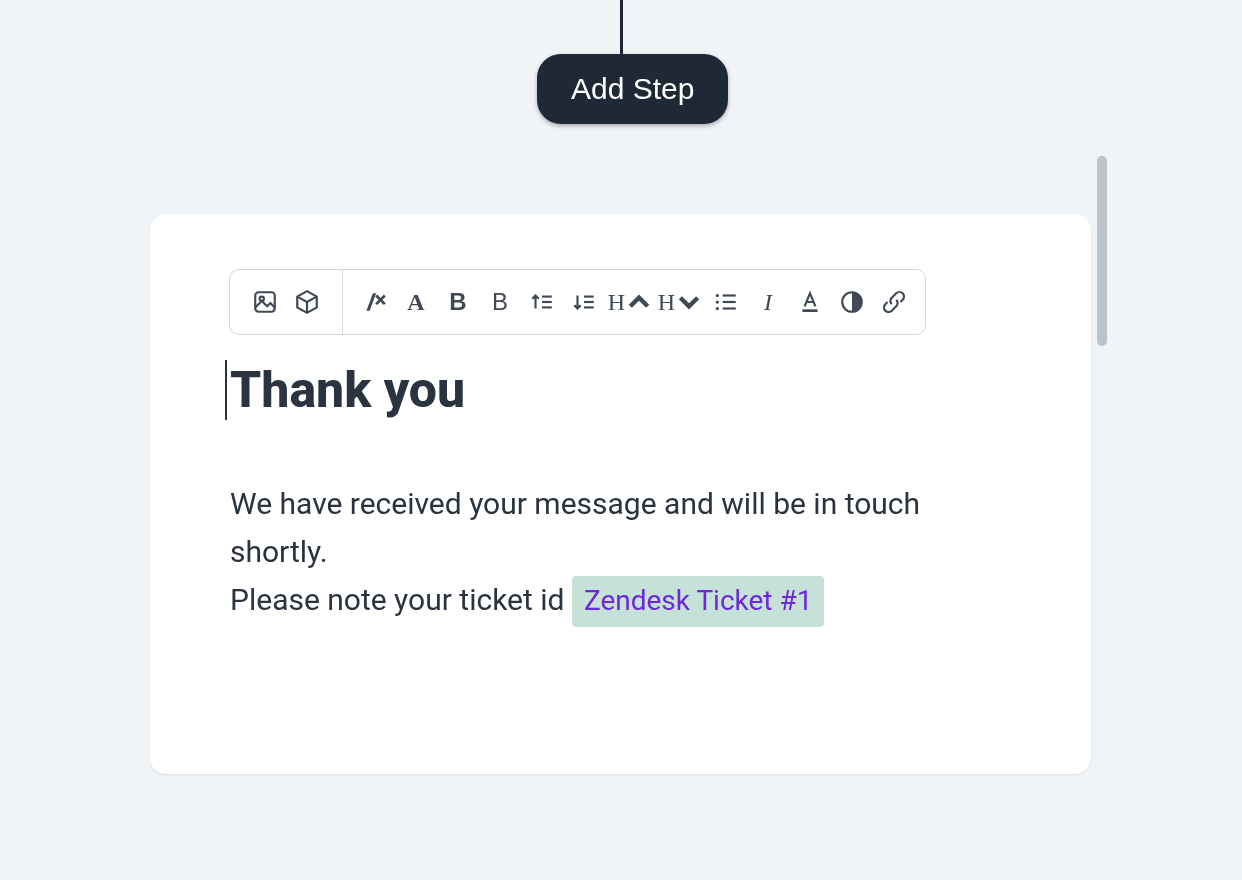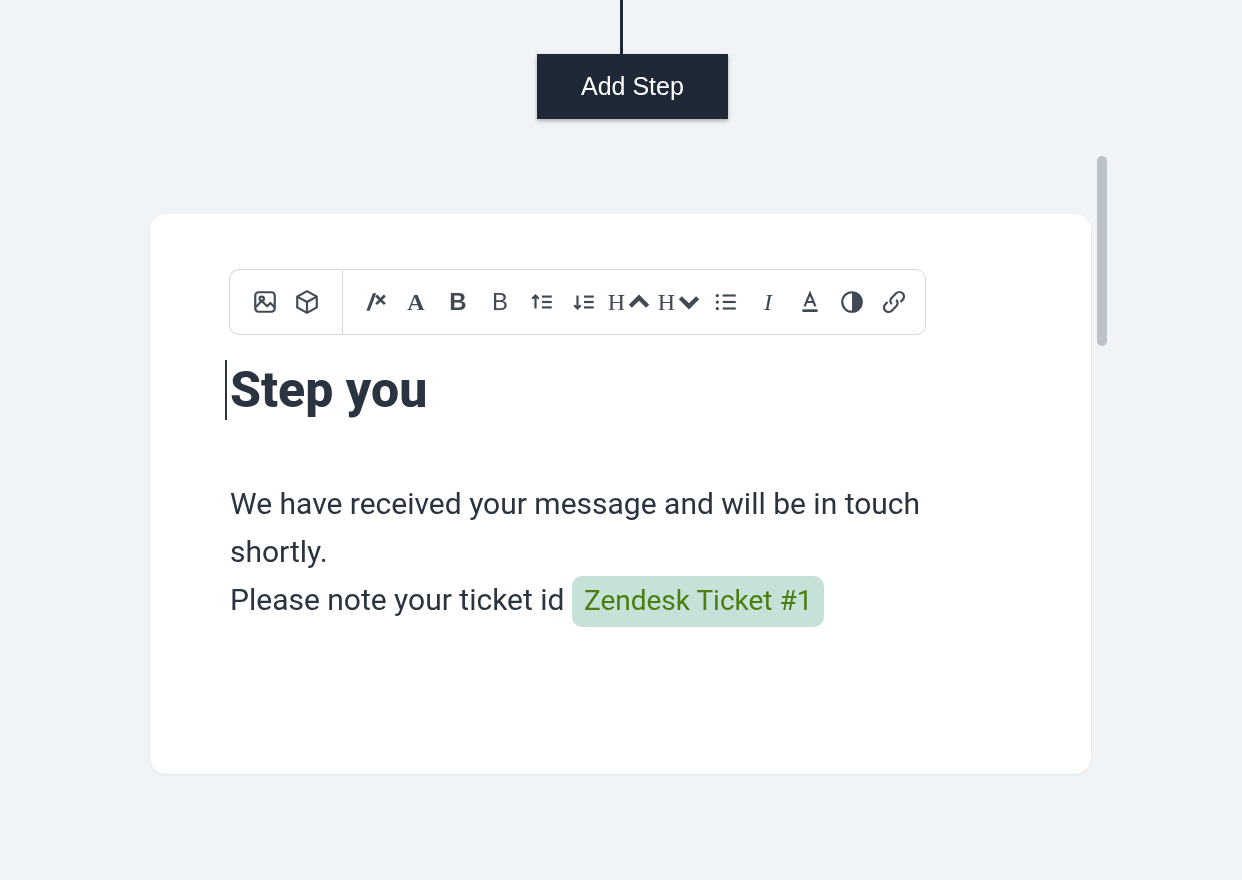--- a/index.html
+++ b/index.html
@@ -26,23 +26,23 @@
       background: #1e2837;
     }
 
     .add-step-button {
       position: absolute;
       left: 537px;
       top: 54px;
       background: #1e2837;
       color: #ffffff;
       border: none;
-      border-radius: 0;
-      padding: 18px 44px;
-      font-size: 25px;
+      border-radius: 24px;
+      padding: 18px 34px;
+      font-size: 30px;
       font-weight: 500;
       cursor: pointer;
       box-shadow: 0 2px 4px rgba(0,0,0,0.3);
     }
 
     .editor-card {
       position: absolute;
       left: 150px;
       top: 214px;
       width: 941px;
@@ -141,23 +141,23 @@
 
     .body-line {
       font-size: 30px;
       color: #2a3340;
       line-height: 1.6;
     }
 
     .chip {
       display: inline-block;
       background: #c6e2d8;
-      color: #4d7c0f;
+      color: #6d28d9;
       padding: 3px 12px;
-      border-radius: 10px;
+      border-radius: 4px;
       font-size: 28px;
       vertical-align: baseline;
     }
 
     .serif {
       font-family: Georgia, 'Times New Roman', serif;
     }
 
     .h-btn {
       font-family: Georgia, 'Times New Roman', serif;
@@ -300,18 +300,18 @@
     <div class="toolbar-btn">
       <svg viewBox="0 0 24 24">
           <path d="M10 14 A4 4 0 0 1 10 8 L14 4 A4 4 0 0 1 20 10 L18 12"></path>
           <path d="M14 10 A4 4 0 0 1 14 16 L10 20 A4 4 0 0 1 4 14 L6 12"></path>
         </svg>
     </div>
   </div>
 </div>
 
 <div class="content-area">
-  <h1 class="content-heading">Step you</h1>
+  <h1 class="content-heading">Thank you</h1>
   <p class="body-text">We have received your message and will be in touch shortly.</p>
   <p class="body-line">
     <span>Please note your ticket id </span><span class="chip">Zendesk Ticket #1</span>
   </p>
 </div>
 
 </body></html>

